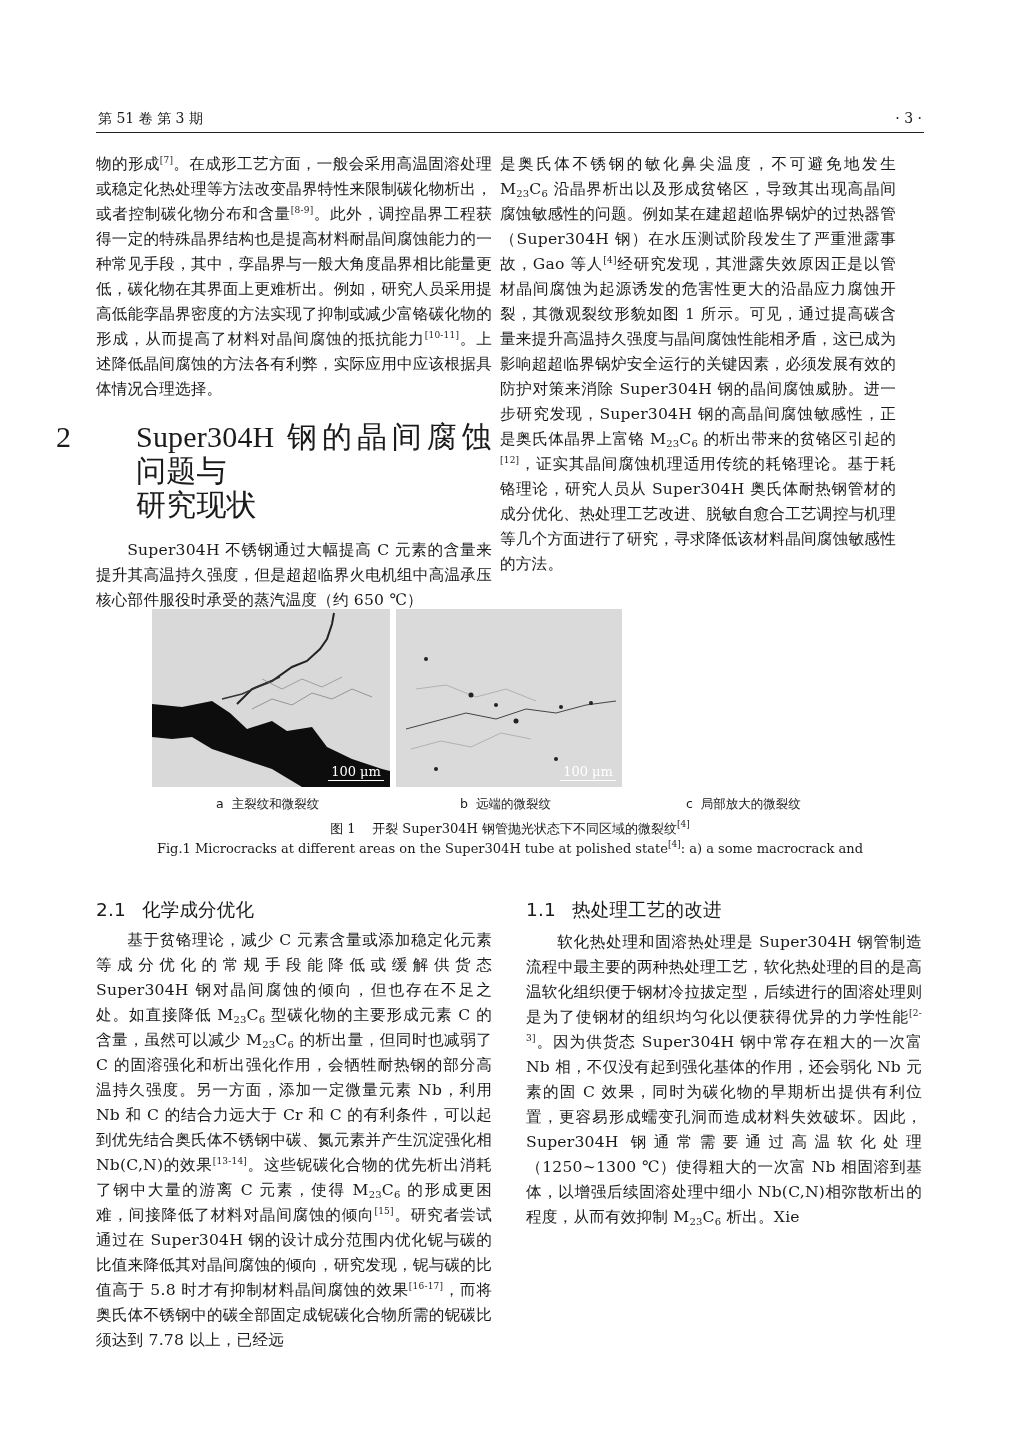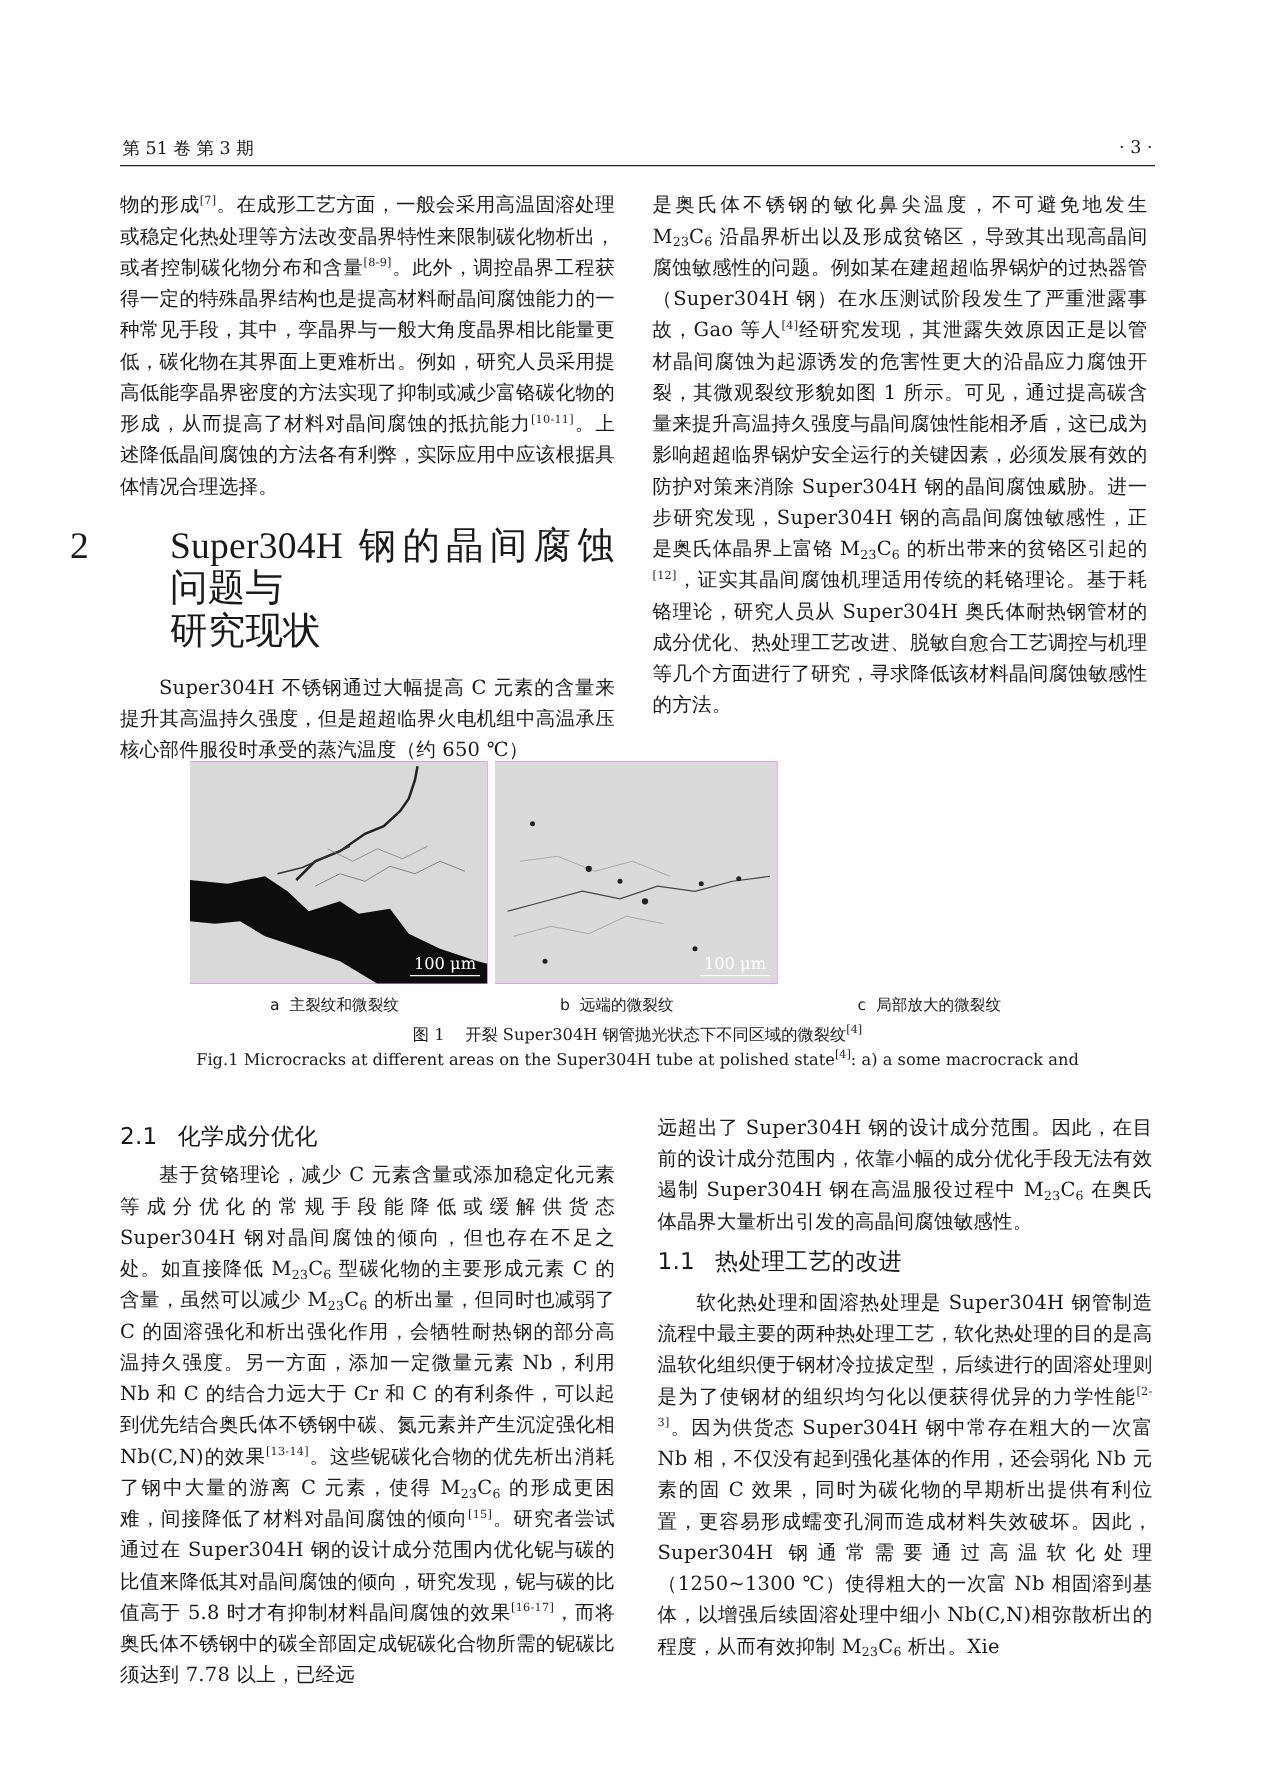--- a/index.html
+++ b/index.html
@@ -16,21 +16,21 @@
   .indent { text-indent: 2em; }
   sup { font-size: 9px; line-height: 0; vertical-align: 6px; }
   sub { font-size: 10px; line-height: 0; vertical-align: -3px; }
   h2 { font-family: Liberation Serif, serif; font-weight: normal;
        font-size: 30px; line-height: 34px; margin: 0; }
   h3 { font-family: "DejaVu Sans", "Liberation Sans", sans-serif; font-weight: normal;
        font-size: 18.5px; line-height: 28px; margin: 0; }
   .h2num { display: inline-block; width: 40px; }
   .h3num { display: inline-block; width: 46px; }
   .figure { position: absolute; left: 152px; top: 609px; width: 716px; height: 178px; }
-  .panel { position: absolute; top: 0; height: 178px; background: #d946ef; overflow: hidden; }
+  .panel { position: absolute; top: 0; height: 178px; background: #000000; overflow: hidden; }
   .panel svg { position: absolute; left: 0; top: 0; }
   .scale { position: absolute; right: 6px; bottom: 6px; color: #fff;
            font-size: 13px; text-align: center; width: 56px; }
   .scale .bar { height: 1.5px; background: #fff; margin-top: 1px; }
   .sublabel { position: absolute; top: 796px; font-family: "DejaVu Sans", "Liberation Sans", sans-serif;
               font-size: 12.5px; text-align: right; }
   .caption { position: absolute; left: 96px; width: 828px; text-align: center; font-size: 13px; line-height: 17px; }
 </style>
 </head>
 <body>
@@ -41,21 +41,21 @@
 </div>
 
 <div class="col" style="left:96px; top:152px;">
   <p><span>物的形成</span><sup>[7]</sup><span>。在成形工艺方面，一般会采用高温固溶处理或稳定化热处理等方法改变晶界特性来限制碳化物析出，或者控制碳化物分布和含量</span><sup>[8-9]</sup><span>。此外，调控晶界工程获得一定的特殊晶界结构也是提高材料耐晶间腐蚀能力的一种常见手段，其中，孪晶界与一般大角度晶界相比能量更低，碳化物在其界面上更难析出。例如，研究人员采用提高低能孪晶界密度的方法实现了抑制或减少富铬碳化物的形成，从而提高了材料对晶间腐蚀的抵抗能力</span><sup>[10-11]</sup><span>。上述降低晶间腐蚀的方法各有利弊，实际应用中应该根据具体情况合理选择。</span></p>
   <div style="height:18px"></div>
   <h2 style="padding-left:40px; text-indent:-40px;"><span class="h2num">2</span><span>Super304H 钢的晶间腐蚀问题与</span><br><span>研究现状</span></h2>
   <div style="height:16px"></div>
   <p class="indent">Super304H 不锈钢通过大幅提高 C 元素的含量来提升其高温持久强度，但是超超临界火电机组中高温承压核心部件服役时承受的蒸汽温度（约 650 ℃）</p>
 </div>
 
-<div class="col" style="left:522px; top:152px;">
+<div class="col" style="left:500px; top:152px;">
   <p><span>是奥氏体不锈钢的敏化鼻尖温度，不可避免地发生 M</span><sub>23</sub><span>C</span><sub>6</sub><span> 沿晶界析出以及形成贫铬区，导致其出现高晶间腐蚀敏感性的问题。例如某在建超超临界锅炉的过热器管（Super304H 钢）在水压测试阶段发生了严重泄露事故，Gao 等人</span><sup>[4]</sup><span>经研究发现，其泄露失效原因正是以管材晶间腐蚀为起源诱发的危害性更大的沿晶应力腐蚀开裂，其微观裂纹形貌如图 1 所示。可见，通过提高碳含量来提升高温持久强度与晶间腐蚀性能相矛盾，这已成为影响超超临界锅炉安全运行的关键因素，必须发展有效的防护对策来消除 Super304H 钢的晶间腐蚀威胁。进一步研究发现，Super304H 钢的高晶间腐蚀敏感性，正是奥氏体晶界上富铬 M</span><sub>23</sub><span>C</span><sub>6</sub><span> 的析出带来的贫铬区引起的</span><sup>[12]</sup><span>，证实其晶间腐蚀机理适用传统的耗铬理论。基于耗铬理论，研究人员从 Super304H 奥氏体耐热钢管材的成分优化、热处理工艺改进、脱敏自愈合工艺调控与机理等几个方面进行了研究，寻求降低该材料晶间腐蚀敏感性的方法。</span></p>
 </div>
 
 <div class="figure">
   <div class="panel" style="left:0; width:238px;">
     <svg width="238" height="178" viewBox="0 0 238 178">
       <rect width="238" height="178" fill="#d9d9d9"></rect>
       <path d="M0,95 L30,98 L60,92 L78,104 L95,120 L120,112 L135,122 L160,118 L175,138 L200,150 L230,160 L238,162 L238,178 L150,178 L120,160 L90,150 L60,140 L40,128 L20,130 L0,128 Z" fill="#0d0d0d"></path>
       <path d="M85,95 L100,80 L120,72 L140,58 L155,52 L168,40 L175,30 L180,15 L182,4" stroke="#222" stroke-width="2" fill="none"></path>
       <path d="M70,90 L90,85 L110,76 L128,68" stroke="#333" stroke-width="1.4" fill="none"></path>
@@ -77,31 +77,30 @@
       <circle cx="165" cy="98" r="2" fill="#222"></circle>
         <circle cx="195" cy="94" r="2" fill="#222"></circle>
       <circle cx="40" cy="160" r="2" fill="#222"></circle>
         <circle cx="160" cy="150" r="2" fill="#222"></circle>
     </svg>
     <div class="scale"><span>100 μm</span><div class="bar"></div></div>
   </div>
 </div>
 
 <div class="sublabel" style="left:216px;"><span>a</span>&nbsp;&nbsp;<span>主裂纹和微裂纹</span></div>
-<div class="sublabel" style="left:448px;"><span>b</span>&nbsp;&nbsp;<span>远端的微裂纹</span></div>
+<div class="sublabel" style="left:460px;"><span>b</span>&nbsp;&nbsp;<span>远端的微裂纹</span></div>
 <div class="sublabel" style="left:686px;"><span>c</span>&nbsp;&nbsp;<span>局部放大的微裂纹</span></div>
 
 <div class="caption" style="top:820px;"><span>图 1</span>&nbsp;&nbsp;&nbsp;&nbsp;<span>开裂 Super304H 钢管抛光状态下不同区域的微裂纹</span><sup>[4]</sup></div>
 <div class="caption" style="top:840px;"><span>Fig.1 Microcracks at different areas on the Super304H tube at polished state</span><sup>[4]</sup><span>: a) a some macrocrack and</span><br></div>
 
 <div class="col" style="left:96px; top:896px;">
   <h3><span class="h3num">2.1</span><span>化学成分优化</span></h3>
   <div style="height:4px"></div>
   <p class="indent"><span>基于贫铬理论，减少 C 元素含量或添加稳定化元素等成分优化的常规手段能降低或缓解供货态 Super304H 钢对晶间腐蚀的倾向，但也存在不足之处。如直接降低 M</span><sub>23</sub><span>C</span><sub>6</sub><span> 型碳化物的主要形成元素 C 的含量，虽然可以减少 M</span><sub>23</sub><span>C</span><sub>6</sub><span> 的析出量，但同时也减弱了 C 的固溶强化和析出强化作用，会牺牲耐热钢的部分高温持久强度。另一方面，添加一定微量元素 Nb，利用 Nb 和 C 的结合力远大于 Cr 和 C 的有利条件，可以起到优先结合奥氏体不锈钢中碳、氮元素并产生沉淀强化相 Nb(C,N)的效果</span><sup>[13-14]</sup><span>。这些铌碳化合物的优先析出消耗了钢中大量的游离 C 元素，使得 M</span><sub>23</sub><span>C</span><sub>6</sub><span> 的形成更困难，间接降低了材料对晶间腐蚀的倾向</span><sup>[15]</sup><span>。研究者尝试通过在 Super304H 钢的设计成分范围内优化铌与碳的比值来降低其对晶间腐蚀的倾向，研究发现，铌与碳的比值高于 5.8 时才有抑制材料晶间腐蚀的效果</span><sup>[16-17]</sup><span>，而将奥氏体不锈钢中的碳全部固定成铌碳化合物所需的铌碳比须达到 7.78 以上，已经远</span></p>
 </div>
 
 <div class="col" style="left:526px; top:890px;">
-  <p><span>远超出了 Super304H 钢的设计成分范围。因此，在目前的设计成分范围内，依靠小幅的成分优化手段无法有效遏制 Super304H 钢在高温服役过程中 M</span><sub>23</sub><span>C</span><sub>6</sub><span> 在奥氏体晶界大量析出引发的高晶间腐蚀敏感性。</span></p>
   <div style="height:6px"></div>
   <h3><span class="h3num">1.1</span><span>热处理工艺的改进</span></h3>
   <div style="height:6px"></div>
   <p class="indent"><span>软化热处理和固溶热处理是 Super304H 钢管制造流程中最主要的两种热处理工艺，软化热处理的目的是高温软化组织便于钢材冷拉拔定型，后续进行的固溶处理则是为了使钢材的组织均匀化以便获得优异的力学性能</span><sup>[2-3]</sup><span>。因为供货态 Super304H 钢中常存在粗大的一次富 Nb 相，不仅没有起到强化基体的作用，还会弱化 Nb 元素的固 C 效果，同时为碳化物的早期析出提供有利位置，更容易形成蠕变孔洞而造成材料失效破坏。因此，Super304H 钢通常需要通过高温软化处理（1250~1300 ℃）使得粗大的一次富 Nb 相固溶到基体，以增强后续固溶处理中细小 Nb(C,N)相弥散析出的程度，从而有效抑制 M</span><sub>23</sub><span>C</span><sub>6</sub><span> 析出。Xie</span></p>
 </div>
 
 </body></html>

